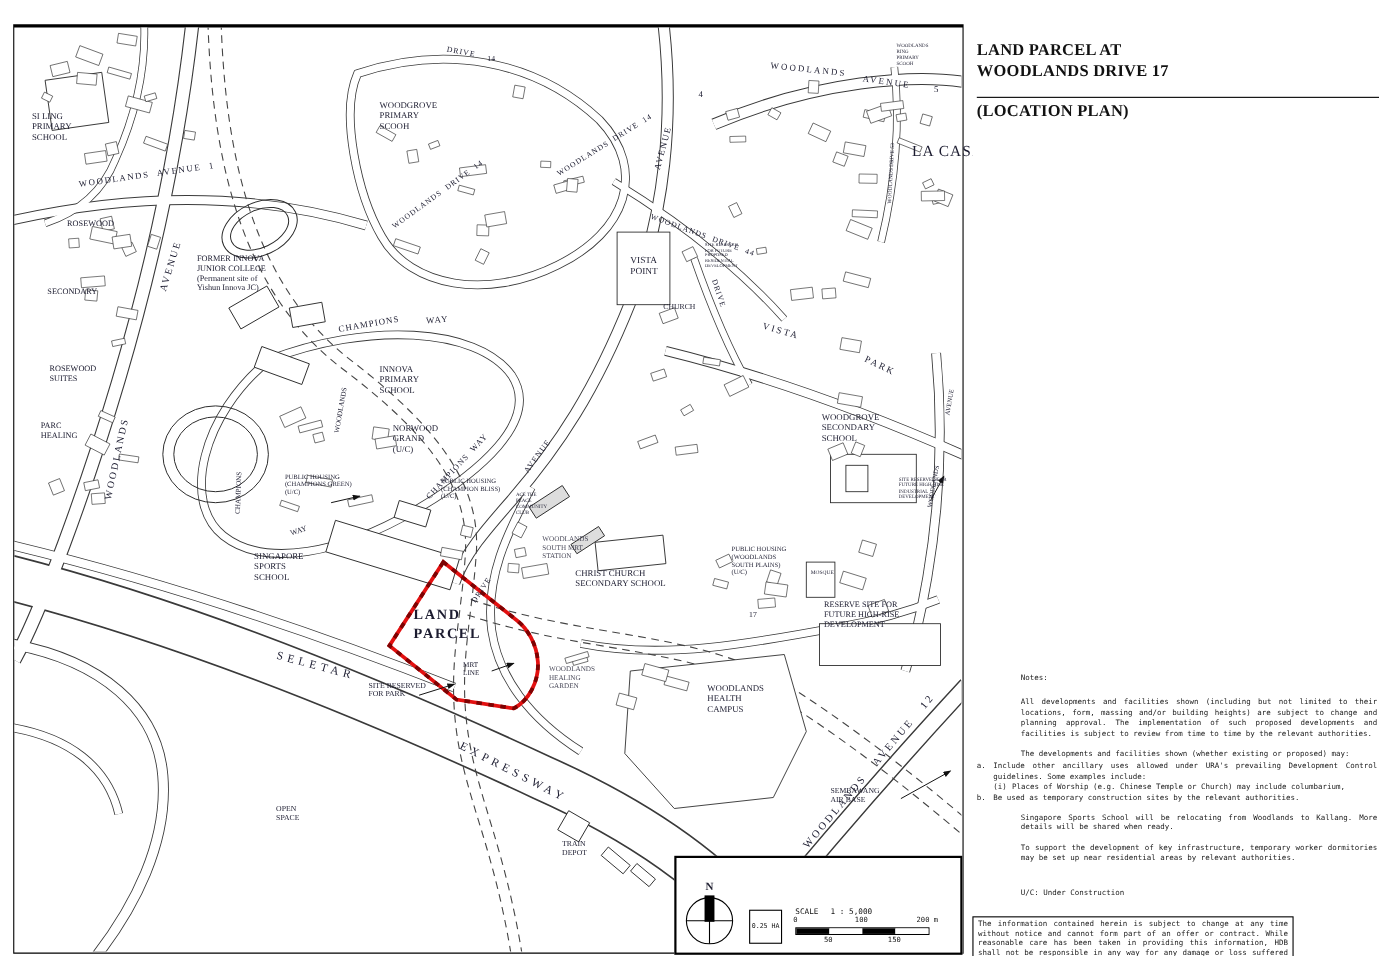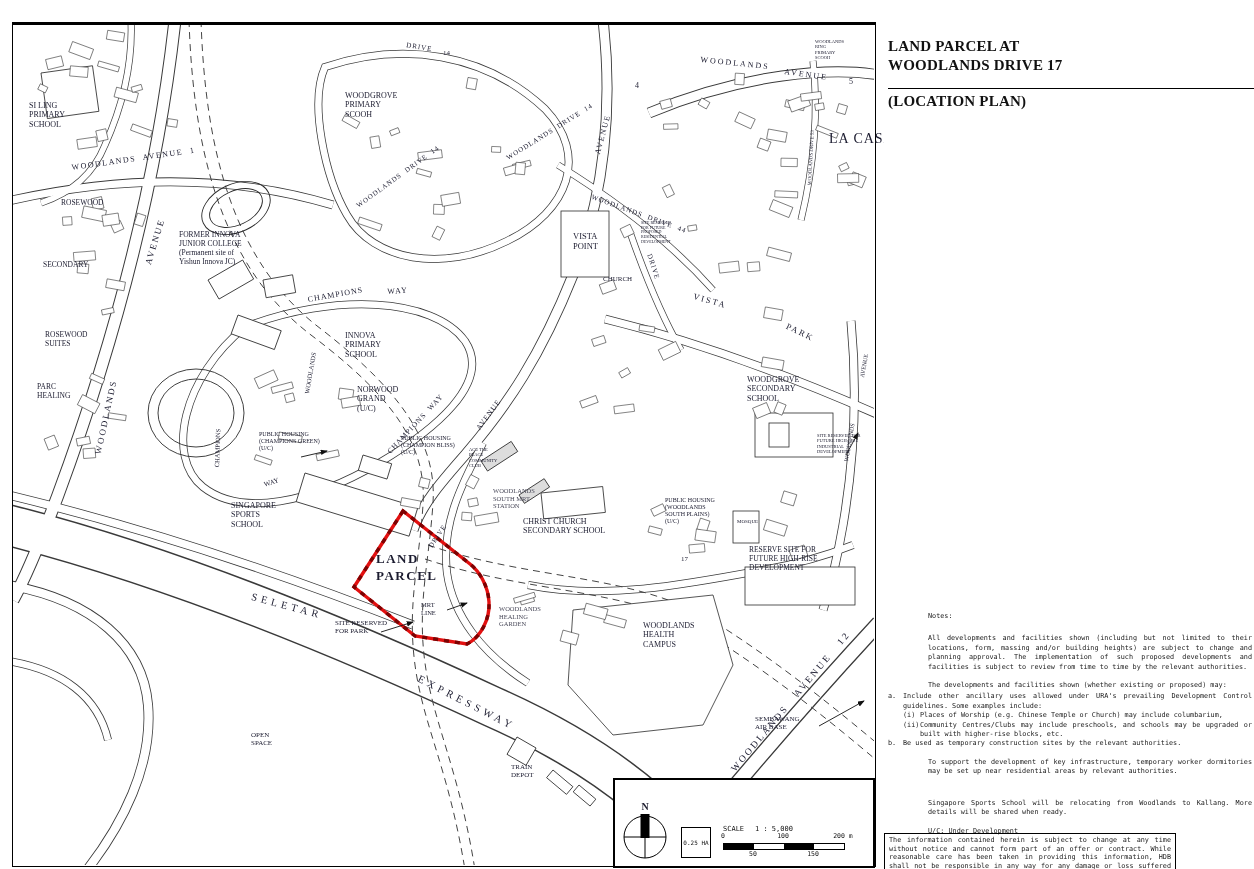--- a/index.html
+++ b/index.html
@@ -439,28 +439,24 @@
       <p>All developments and facilities shown (including but not limited to their locations, form, massing and/or building heights) are subject to change and planning approval. The implementation of such proposed developments and facilities is subject to review from time to time by the relevant authorities.</p>
       <p style="margin-bottom:2px">The developments and facilities shown (whether existing or proposed) may:</p>
       <div class="nitem">
         <span class="nm">a.</span>
         <span class="nt">Include other ancillary uses allowed under URA's prevailing Development Control guidelines. Some examples include:</span>
       </div>
       <div class="nitem sub">
         <span class="nm">(i)</span>
         <span class="nt">Places of Worship (e.g. Chinese Temple or Church) may include columbarium,</span>
       </div>
-      <div class="nitem sub">
-        <span class="nm">(ii)</span>
-        <span class="nt">Community Centres/Clubs may include preschools, and schools may be upgraded or built with higher-rise blocks, etc.</span>
-      </div>
       <div class="nitem" style="margin-bottom:9px">
         <span class="nm">b.</span>
         <span class="nt">Be used as temporary construction sites by the relevant authorities.</span>
       </div>
+      <p>Singapore Sports School will be relocating from Woodlands to Kallang. More details will be shared when ready.</p>
       <p style="margin-bottom:22px">To support the development of key infrastructure,  temporary worker dormitories may be set up near residential areas by relevant authorities.</p>
-      <p>Singapore Sports School will be relocating from Woodlands to Kallang. More details will be shared when ready.</p>
-      <p>U/C: Under Development</p>
+      <p>U/C: Under Construction</p>
     </div>
 
     <div class="disc">The information contained herein is subject to change at any time without notice and cannot form part of an offer or contract. While reasonable care has been taken in providing this information, HDB shall not be responsible in any way for any damage or loss suffered by any person whether directly or indirectly as a result of reliance on the said information or as a result of any error or omission therein.</div>
   </div>
 </div>
 
 </body></html>

